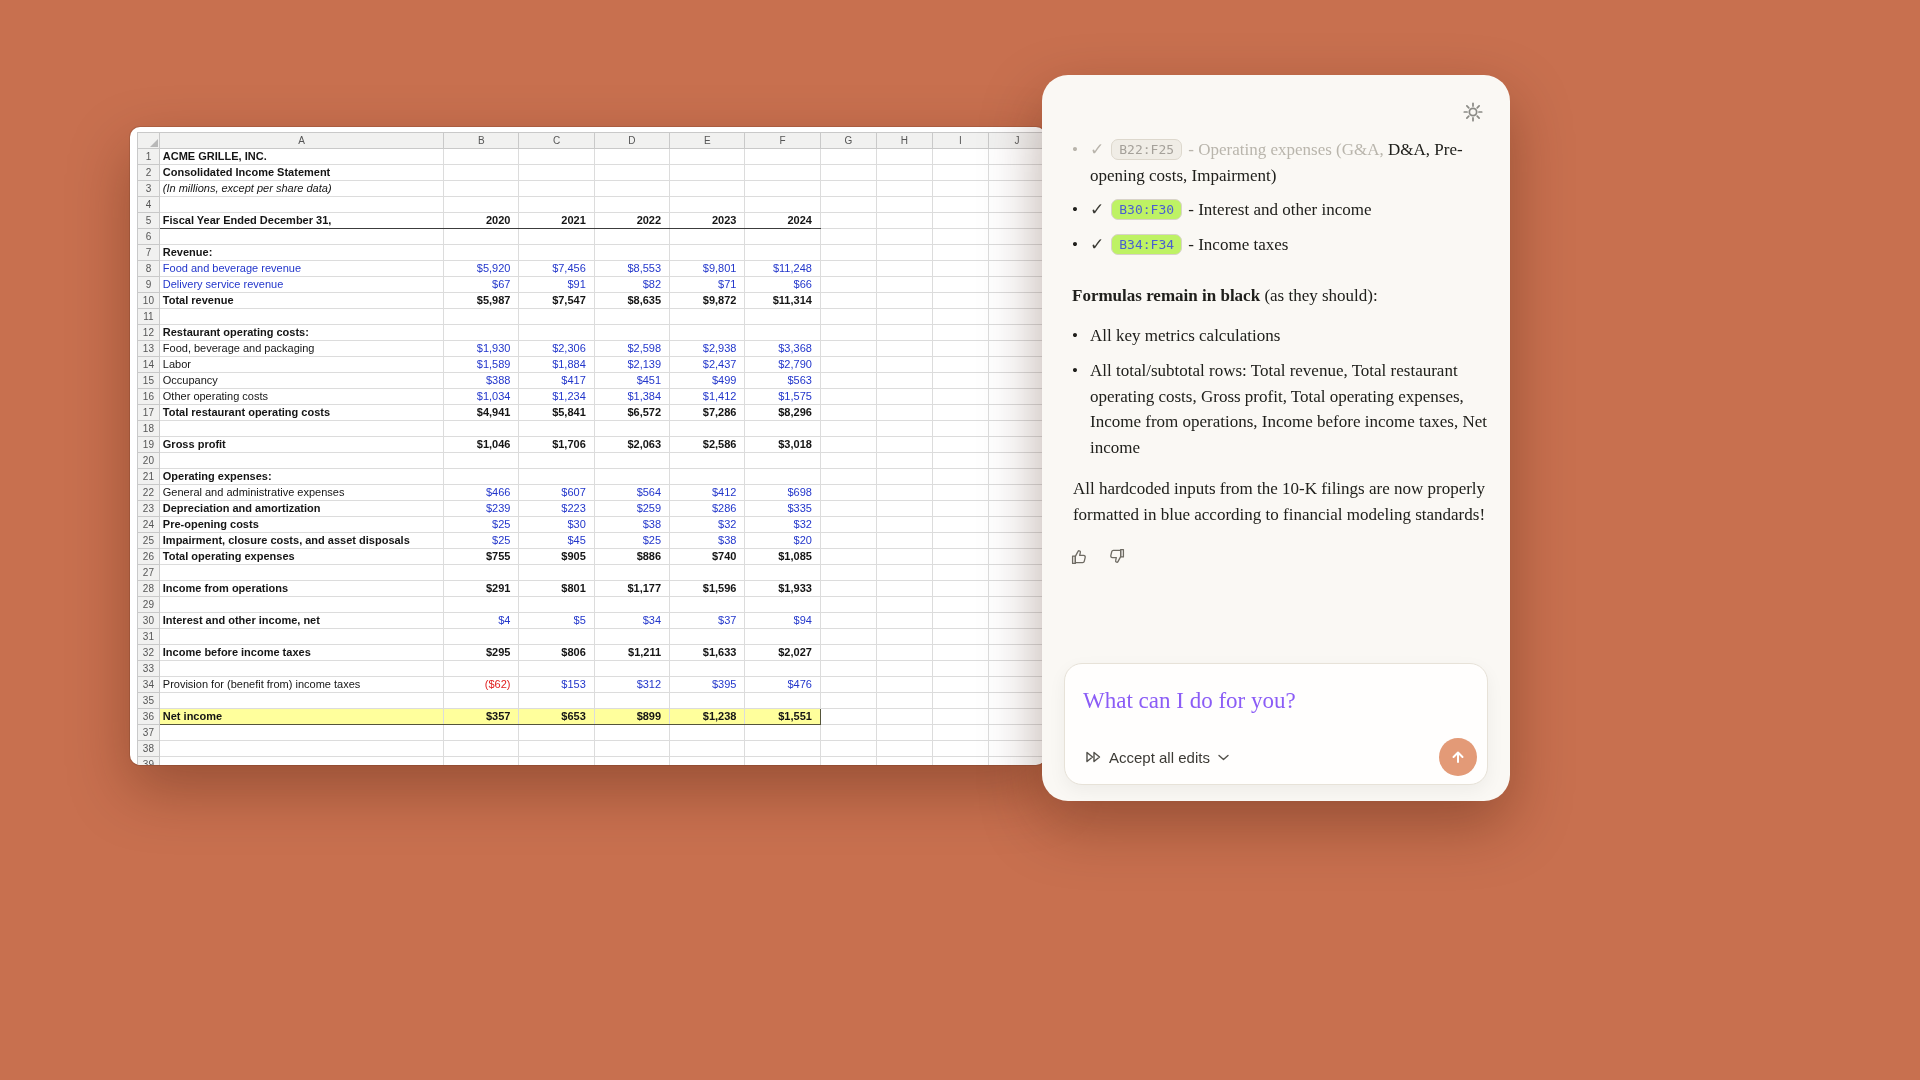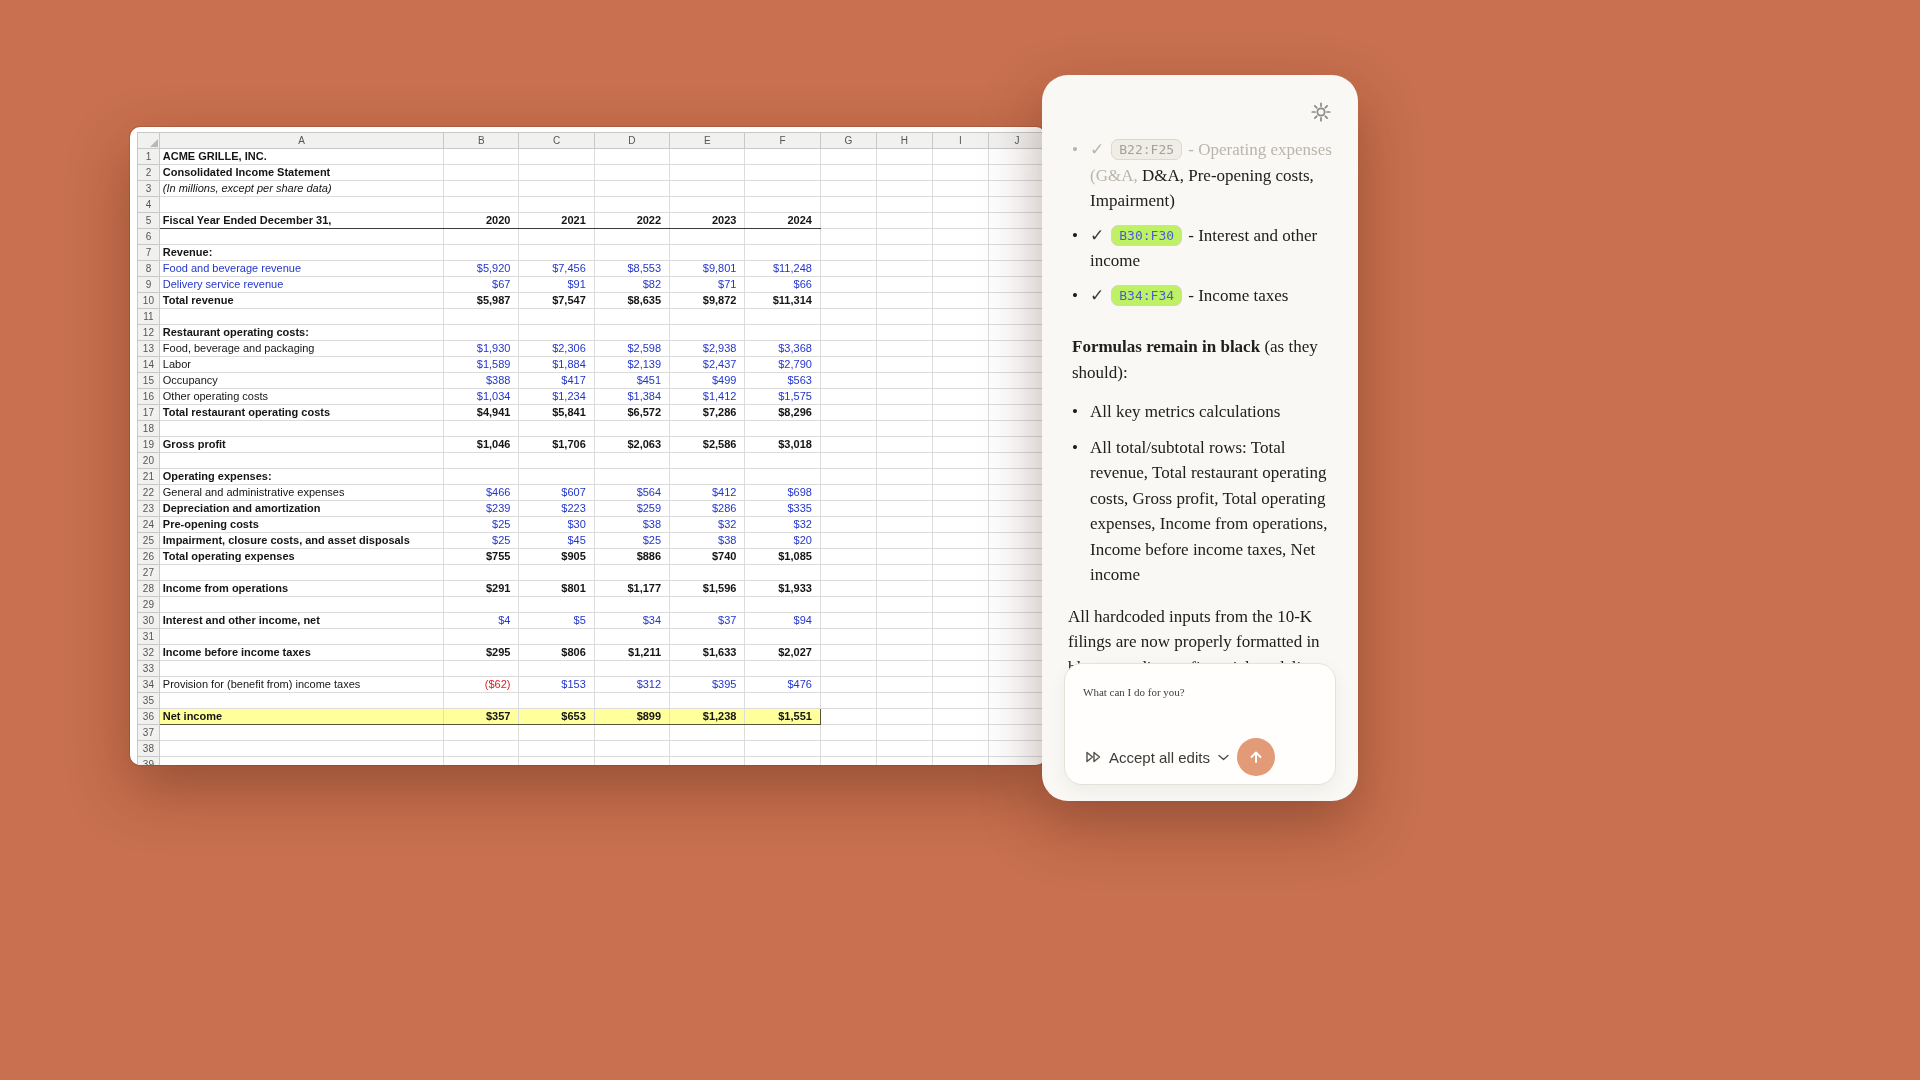--- a/index.html
+++ b/index.html
@@ -54,21 +54,21 @@
   .blue{color:var(--blue);}
   .red{color:var(--red);}
   .bt{border-top:1px solid #3c3c3c !important;}
   .bb{border-bottom:1px solid #3c3c3c !important;}
   .yl{background:var(--yellow);border-top:1px solid #55553a !important;border-bottom:1px solid #55553a !important;}
   .yl-first{border-left:1px solid #55553a !important;}
   .yl-last{border-right:1px solid #55553a !important;}
 
   
   .panel{
-    position:absolute;left:1042px;top:75px;width:316px;height:726px;
+    position:absolute;left:1042px;top:75px;width:468px;height:726px;
     background:#faf8f4;border-radius:26px;
     box-shadow:0 24px 60px rgba(60,20,5,.35);
     font-family:"Liberation Serif",serif;color:#20201c;
     font-size:17px;line-height:1.5;
   }
   .settings-btn{position:absolute;top:26px;right:26px;cursor:pointer;line-height:0;}
   .panel-content{position:absolute;top:62px;left:26px;right:20px;}
   .panel ul{list-style:none;margin:0;padding:0 0 0 2px;}
   .panel li{position:relative;padding-left:20px;margin-bottom:9px;}
   .panel li:before{content:"\2022";position:absolute;left:2px;top:0;color:#20201c;}
@@ -79,33 +79,33 @@
     border-radius:7px;padding:0 7px;line-height:19px;vertical-align:1px;margin:0 2px;
     cursor:pointer;
   }
   li.faded:before{color:#b9b5ac;}
   li.faded .check{color:#b9b5ac;}
   li.faded .chip{color:#a5a19a;background:#f0ede6;border-color:#ddd8cd;}
   .t1{color:#b9b5ac;}
   .heading{margin:26px 4px 14px;}
   .heading strong{font-weight:700;}
   .list2 li{margin-bottom:10px;}
-  .closing{margin:16px 0 0;}
+  .closing{margin:16px 0 0;text-align:center;}
   .feedback{margin-top:18px;display:flex;gap:14px;align-items:center;}
   .fb-btn{cursor:pointer;line-height:0;padding:2px;border-radius:6px;}
 
   .composer{
     position:absolute;left:22px;right:22px;bottom:16px;height:122px;
     background:#fffefd;border:1px solid #e7e2d8;border-radius:18px;
     box-shadow:0 6px 18px rgba(0,0,0,.05);padding:20px 18px 12px;
   }
-  .placeholder{color:#404040;font-size:11px;cursor:text;}
+  .placeholder{color:#8b5cf6;font-size:23px;cursor:text;}
   .composer-bottom{
     position:absolute;left:12px;right:10px;bottom:8px;
-    display:flex;align-items:center;justify-content:flex-start;
+    display:flex;align-items:center;justify-content:space-between;
   }
   .accept{
     display:flex;align-items:center;gap:8px;
     font:15px "Liberation Sans",sans-serif;color:#3c3a35;
     padding:6px 8px;border-radius:8px;cursor:pointer;
   }
   .send{
     width:38px;height:38px;border-radius:50%;background:var(--send);
     border:none;display:flex;align-items:center;justify-content:center;cursor:pointer;
   }

